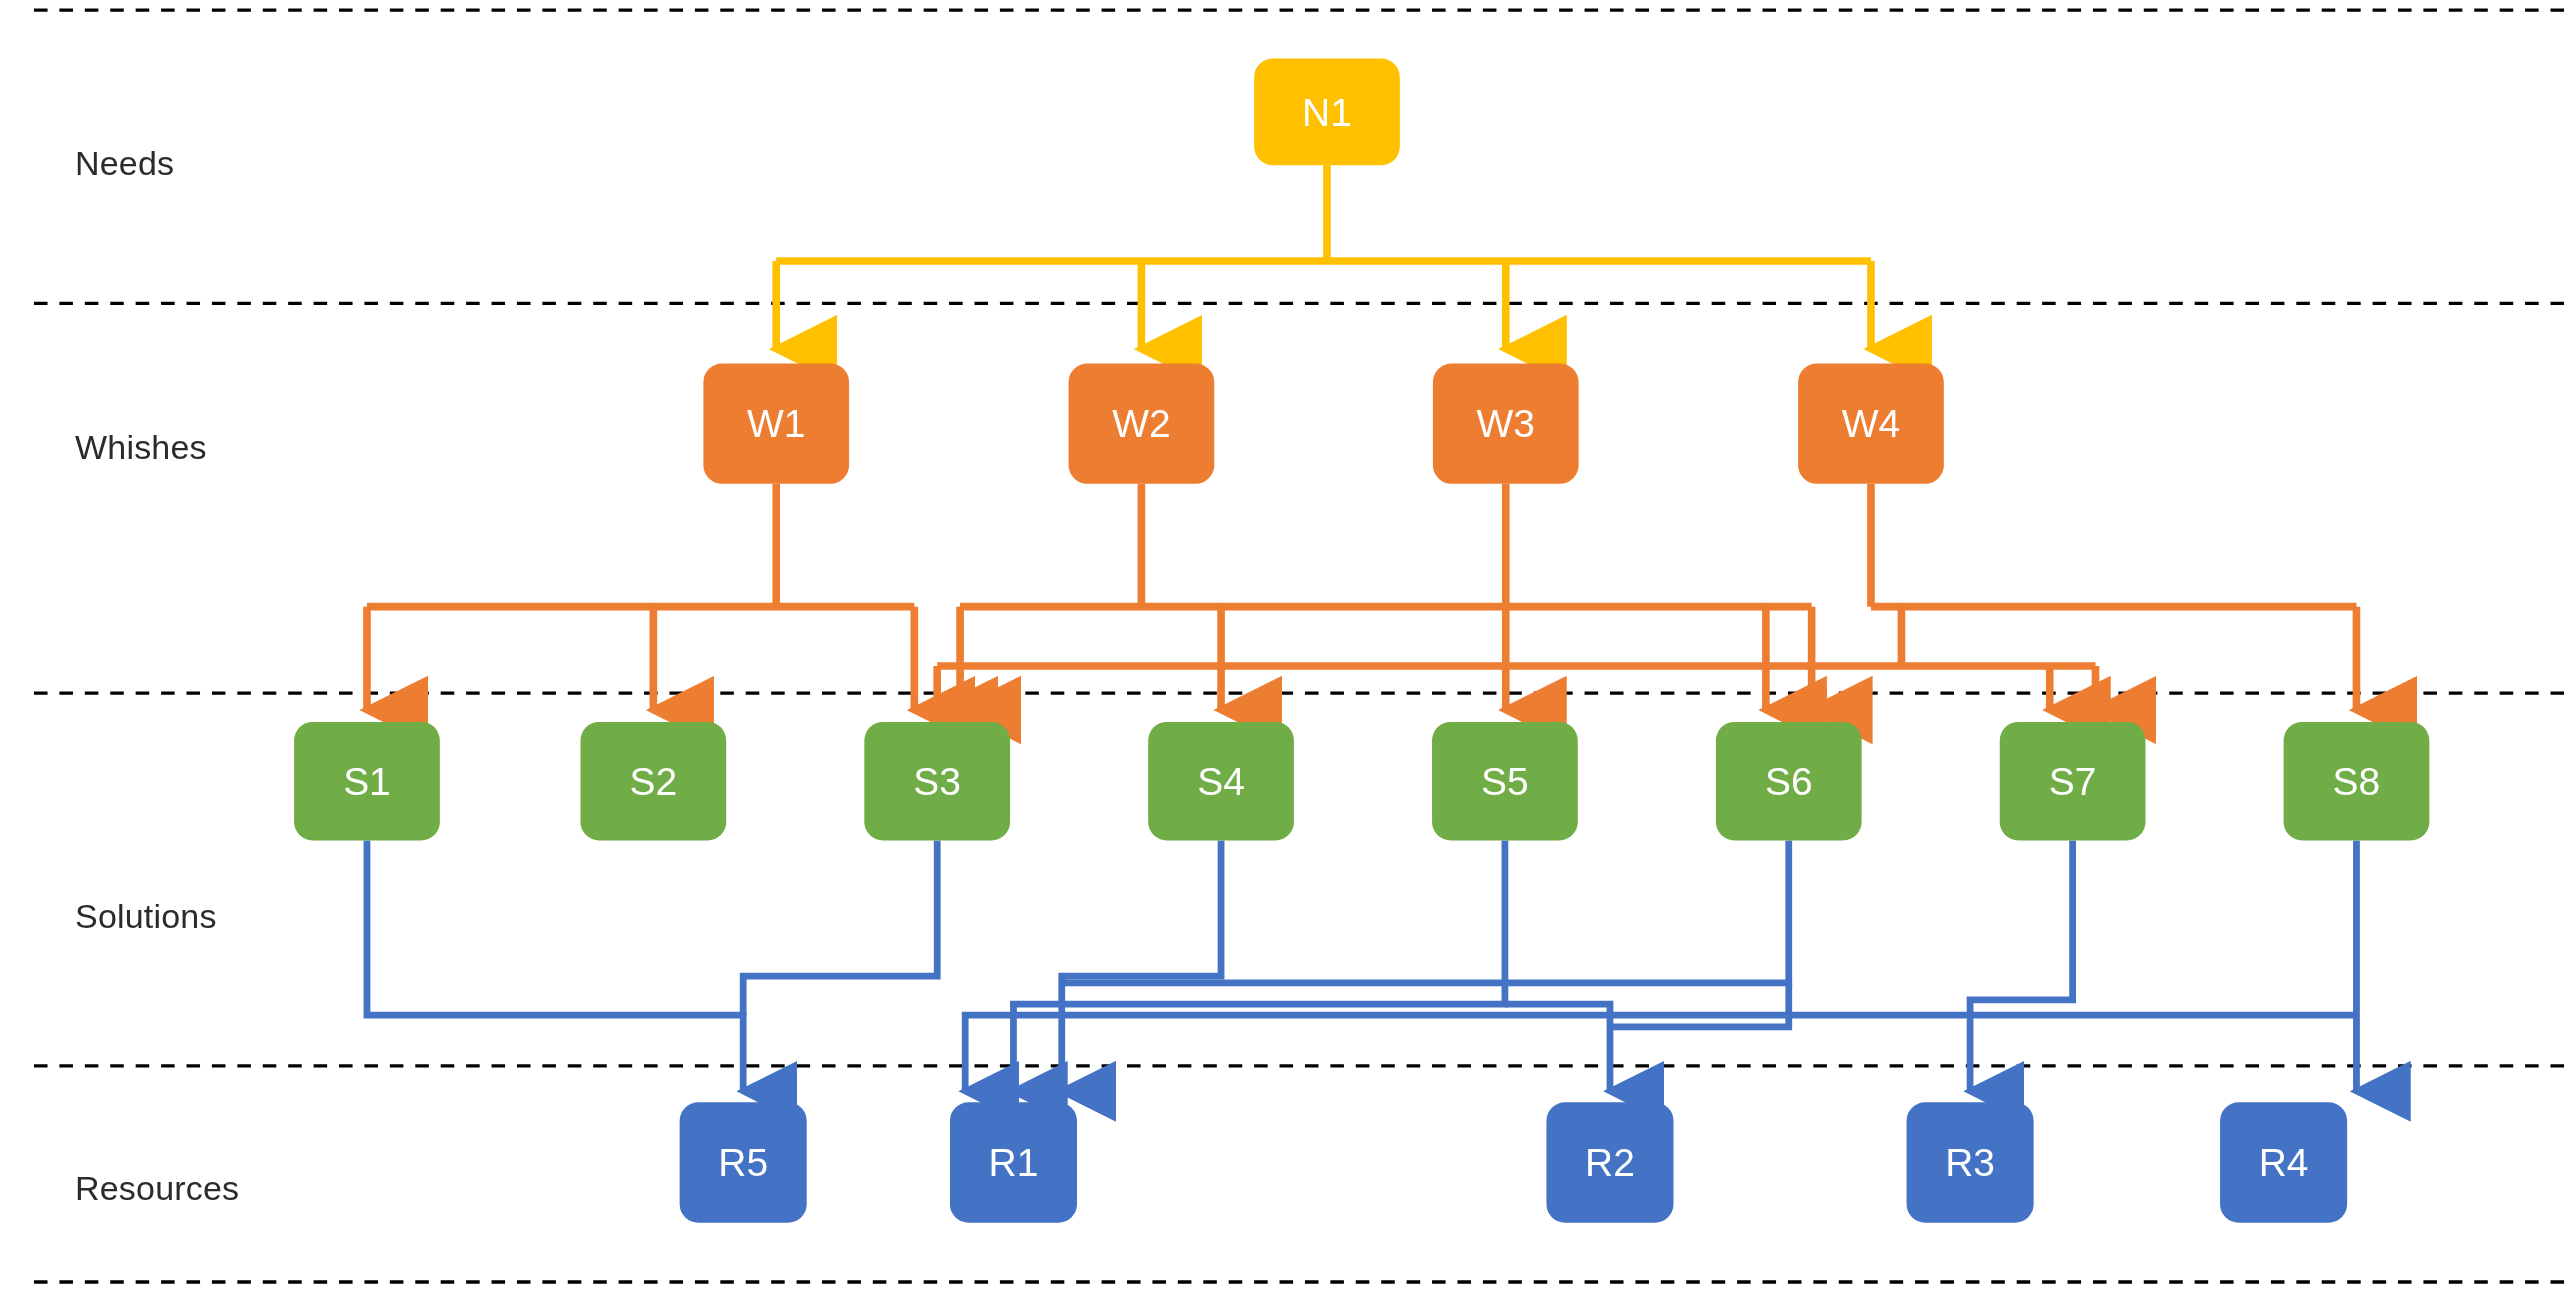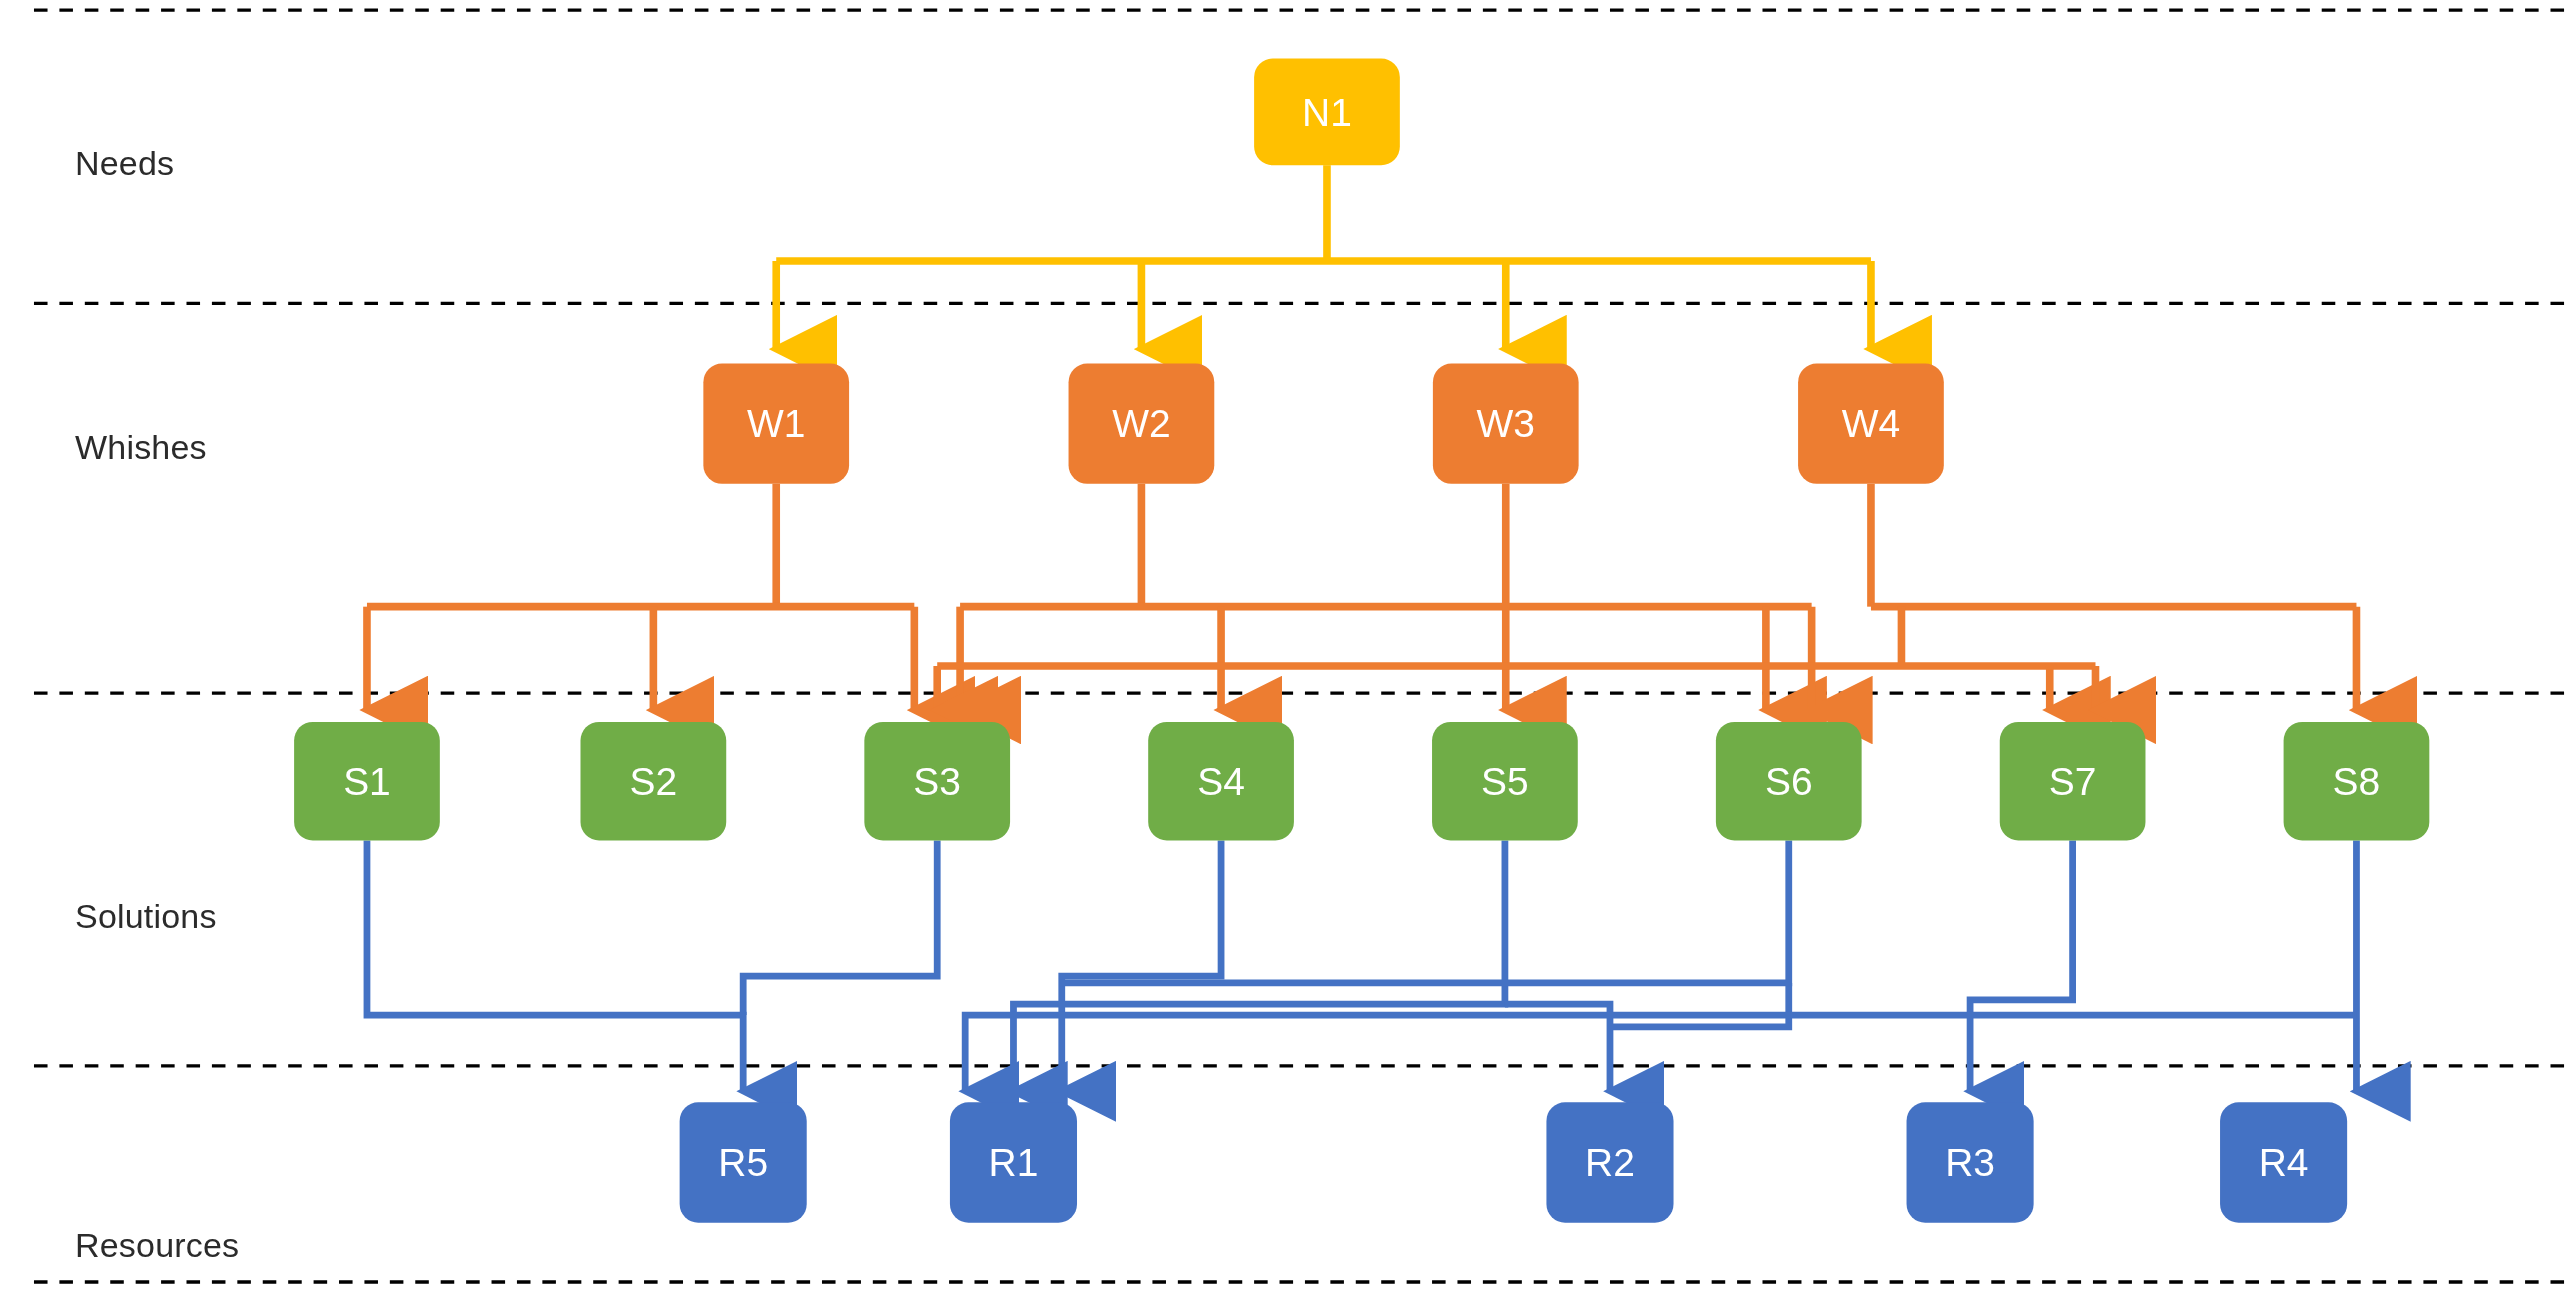--- a/index.html
+++ b/index.html
@@ -189,16 +189,16 @@
       <g>
         <rect x="2620" y="1301" width="150" height="142" rx="22" ry="22" fill="#4472C4"></rect>
         <text class="node-text" x="2695" y="1376">R4</text>
       </g>
     </g>
   </svg>
 
   <div class="band-label" style="left:75px; top:144px;">Needs</div>
   <div class="band-label" style="left:75px; top:428px;">Whishes</div>
   <div class="band-label" style="left:75px; top:861px;margin-top:36px;">Solutions</div>
-  <div class="band-label" style="left:75px; top:1226px;">Resources</div>
+  <div class="band-label" style="left:75px; top:1169px;">Resources</div>
 
 </div>
 
 
 </body></html>

